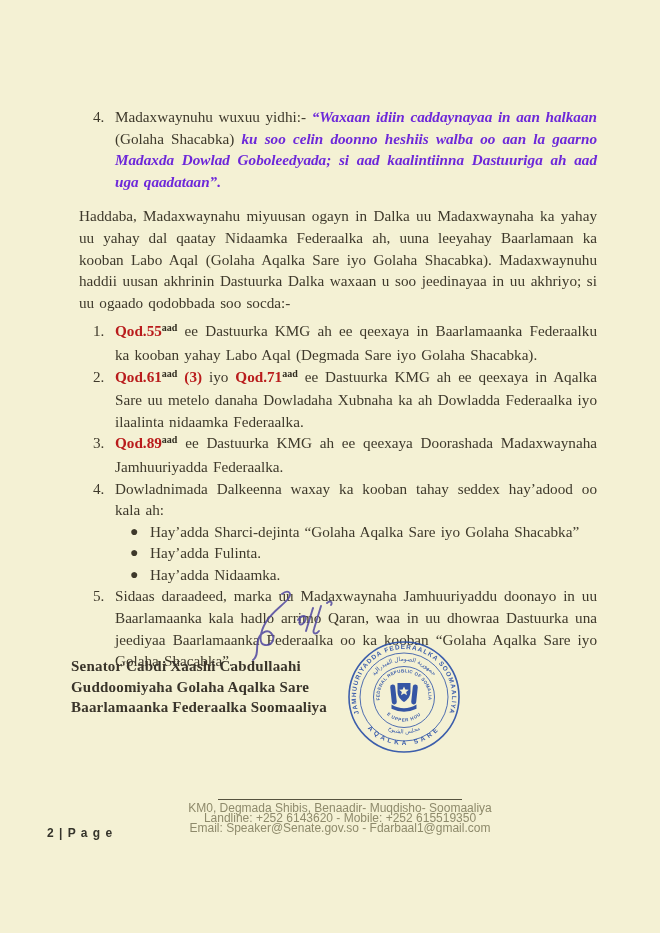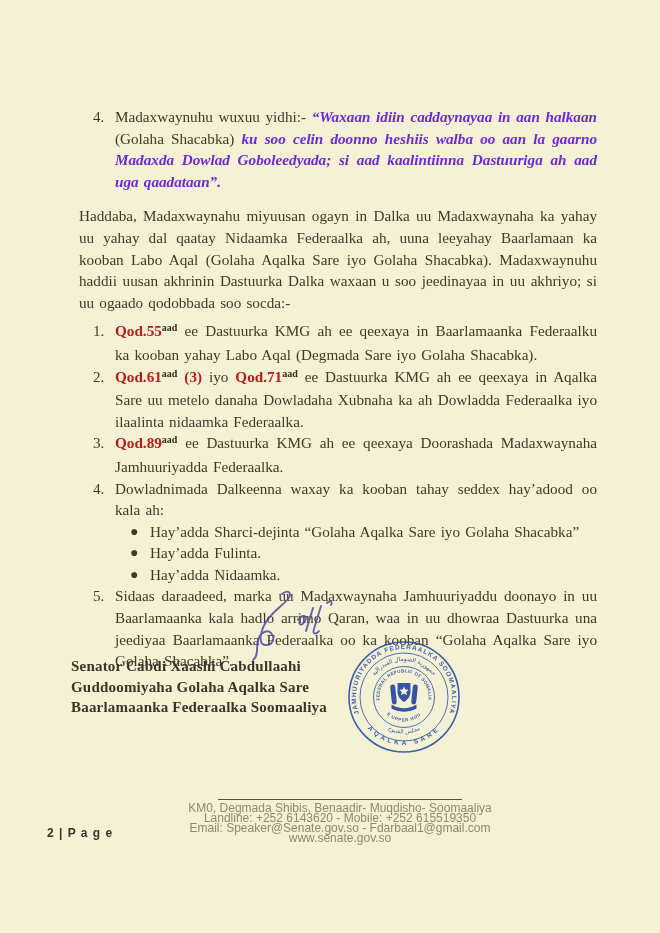--- a/index.html
+++ b/index.html
@@ -158,18 +158,17 @@
       <path d="M 58 47.5 l 1.35 3.1 3.4 0.25 -2.6 2.2 0.85 3.3 -3 -1.85 -3 1.85 0.85 -3.3 -2.6 -2.2 3.4 -0.25 z" fill="#f4f1d4"></path>
       <path d="M 45.5 65.5 q 12.5 7.5 25 0 l 0 4.2 q -12.5 6 -25 0 z" fill="#2548a0"></path>
     </g>
   </svg>
 
   <div class="footer-rule"></div>
   <div class="footer">
     <div>KM0, Degmada Shibis, Benaadir- Muqdisho- Soomaaliya</div>
     <div>Landline: +252 6143620 - Mobile: +252 615519350</div>
     <div>Email: Speaker@Senate.gov.so - Fdarbaal1@gmail.com</div>
-    <div>www.senate.gov.so</div>
   </div>
 
   <div class="pagenum">2 | P a g e</div>
 
 </div>
 
 </body></html>

